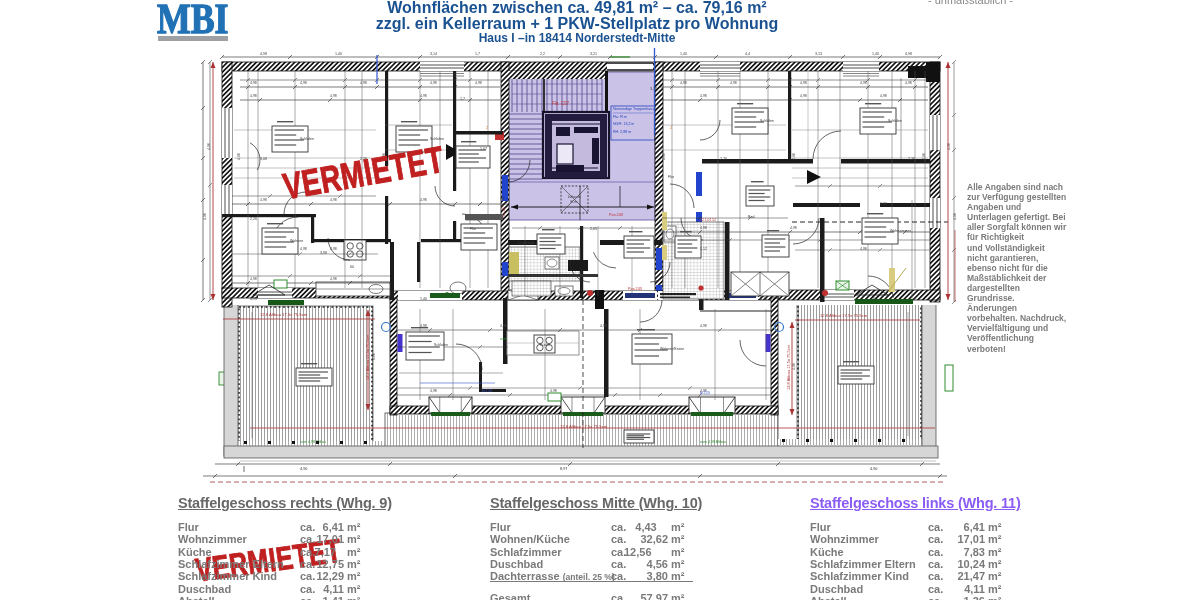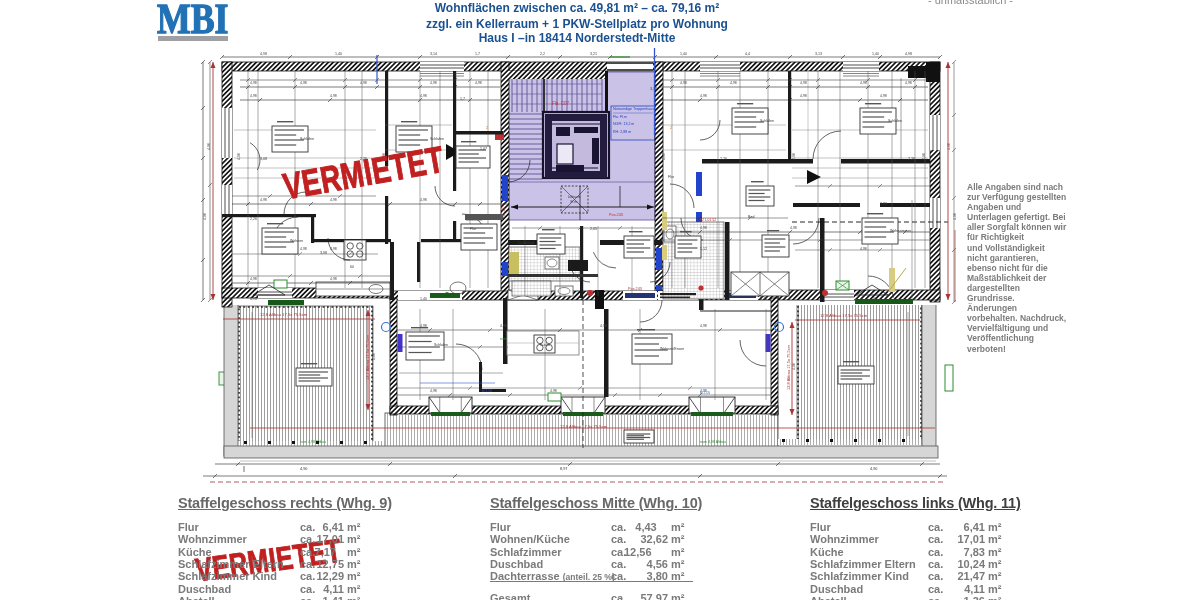--- a/index.html
+++ b/index.html
@@ -738,22 +738,22 @@
 <rect x="782" y="439" width="3" height="3" fill="#111"></rect>
 <rect x="806" y="439" width="3" height="3" fill="#111"></rect>
 <rect x="830" y="439" width="3" height="3" fill="#111"></rect>
 <rect x="854" y="439" width="3" height="3" fill="#111"></rect>
 <rect x="878" y="439" width="3" height="3" fill="#111"></rect>
 <rect x="902" y="439" width="3" height="3" fill="#111"></rect>
     </svg>
 <div style="position:absolute;left:157px;top:-5px;font-family:'Liberation Serif',serif;font-weight:bold;font-size:42px;color:#2171b5;-webkit-text-stroke:1.3px #2171b5;transform:scaleX(0.85);transform-origin:left top">MBI</div>
 <div style="position:absolute;left:158px;top:36px;width:70px;height:4.5px;background:#9ea0a3"></div>
 <div style="position:absolute;left:327px;top:0;width:500px;text-align:center;color:#1a5191;font-weight:bold">
-<div style="font-size:12px;line-height:16.5px">Wohnflächen zwischen ca. 49,81 m² – ca. 79,16 m²</div>
-<div style="font-size:12px;line-height:14px">zzgl. ein Kellerraum + 1 PKW-Stellplatz pro Wohnung</div>
+<div style="font-size:16px;line-height:16.5px">Wohnflächen zwischen ca. 49,81 m² – ca. 79,16 m²</div>
+<div style="font-size:16px;line-height:14px">zzgl. ein Kellerraum + 1 PKW-Stellplatz pro Wohnung</div>
 <div style="font-size:12px;line-height:14px">Haus I –in 18414 Norderstedt-Mitte</div>
 </div>
 <div style="position:absolute;left:928px;top:-6px;font-size:11px;color:#8a8a8a">- unmaßstäblich -</div>
 <div style="position:absolute;left:967px;top:182px;width:105px;font-size:8.5px;line-height:10.1px;font-weight:bold;color:#7b7b7b">Alle Angaben sind nach<br>zur Verfügung gestellten<br>Angaben und<br>Unterlagen gefertigt. Bei<br>aller Sorgfalt können wir<br>für Richtigkeit<br>und Vollständigkeit<br>nicht garantieren,<br>ebenso nicht für die<br>Maßstäblichkeit der<br>dargestellten<br>Grundrisse.<br>Änderungen<br>vorbehalten. Nachdruck,<br>Vervielfältigung und<br>Veröffentlichung<br>verboten!</div>
 <div style="position:absolute;left:280px;top:167px;transform:rotate(-10deg) scaleX(0.75);transform-origin:left top;font-size:37px;font-weight:bold;color:#c02020;-webkit-text-stroke:1px #c02020;letter-spacing:0.5px;white-space:nowrap">VERMIETET</div>
 <div style="position:absolute;left:193px;top:552px;transform:rotate(-8deg) scaleX(0.76);transform-origin:left top;font-size:33px;font-weight:bold;color:#c02020;-webkit-text-stroke:0.9px #c02020;letter-spacing:0.5px;white-space:nowrap">VERMIETET</div>
 <div style="position:absolute;left:178px;top:495px;width:330px">
       <div style="font-size:14.5px;font-weight:bold;color:#686868;text-decoration:underline;letter-spacing:-0.2px;white-space:nowrap">Staffelgeschoss rechts (Whg. 9)</div>
       <div style="position:relative;margin-top:10px">
         <div style="position:absolute;top:0.0px;left:0;width:330px;font-size:11px;font-weight:bold;color:#7a7a7a;height:12px;white-space:nowrap"><span>Flur</span><span style="position:absolute;left:122px">ca.</span><span style="position:absolute;left:122px;width:44px;text-align:right">6,41</span><span style="position:absolute;left:169px">m²</span></div>
@@ -770,21 +770,21 @@
       <div style="position:relative;margin-top:10px">
         <div style="position:absolute;top:0.0px;left:0;width:330px;font-size:11px;font-weight:bold;color:#7a7a7a;height:12px;white-space:nowrap"><span>Flur</span><span style="position:absolute;left:121px">ca.</span><span style="position:absolute;left:134px;width:44px;text-align:center">4,43</span><span style="position:absolute;left:181px">m²</span></div>
         <div style="position:absolute;top:12.3px;left:0;width:330px;font-size:11px;font-weight:bold;color:#7a7a7a;height:12px;white-space:nowrap"><span>Wohnen/Küche</span><span style="position:absolute;left:121px">ca.</span><span style="position:absolute;left:134px;width:44px;text-align:right">32,62</span><span style="position:absolute;left:181px">m²</span></div>
         <div style="position:absolute;top:24.6px;left:0;width:330px;font-size:11px;font-weight:bold;color:#7a7a7a;height:12px;white-space:nowrap"><span>Schlafzimmer</span><span style="position:absolute;left:121px">ca.</span><span style="position:absolute;left:134px;width:44px;">12,56</span><span style="position:absolute;left:181px">m²</span></div>
         <div style="position:absolute;top:36.900000000000006px;left:0;width:330px;font-size:11px;font-weight:bold;color:#7a7a7a;height:12px;white-space:nowrap"><span>Duschbad</span><span style="position:absolute;left:121px">ca.</span><span style="position:absolute;left:134px;width:44px;text-align:right">4,56</span><span style="position:absolute;left:181px">m²</span></div>
         <div style="position:absolute;top:49.2px;left:0;width:203px;font-size:11px;font-weight:bold;color:#7a7a7a;border-bottom:1.2px solid #7a7a7a;height:11.5px;white-space:nowrap"><span>Dachterrasse <span style="font-size:8.5px">(anteil. 25 %)</span></span><span style="position:absolute;left:121px">ca.</span><span style="position:absolute;left:134px;width:44px;text-align:right">3,80</span><span style="position:absolute;left:181px">m²</span></div>
         <div style="position:absolute;top:70.5px;left:0;width:330px;font-size:11px;font-weight:bold;color:#7a7a7a;height:12px;white-space:nowrap"><span>Gesamt</span><span style="position:absolute;left:121px">ca.</span><span style="position:absolute;left:134px;width:44px;text-align:right">57,97</span><span style="position:absolute;left:181px">m²</span></div>
       </div>
     </div>
 <div style="position:absolute;left:810px;top:495px;width:330px">
-      <div style="font-size:14.5px;font-weight:bold;color:#404040;text-decoration:underline;letter-spacing:-0.2px;white-space:nowrap">Staffelgeschoss links (Whg. 11)</div>
+      <div style="font-size:14.5px;font-weight:bold;color:#8b5cf6;text-decoration:underline;letter-spacing:-0.2px;white-space:nowrap">Staffelgeschoss links (Whg. 11)</div>
       <div style="position:relative;margin-top:10px">
         <div style="position:absolute;top:0.0px;left:0;width:330px;font-size:11px;font-weight:bold;color:#7a7a7a;height:12px;white-space:nowrap"><span>Flur</span><span style="position:absolute;left:118px">ca.</span><span style="position:absolute;left:131px;width:44px;text-align:right">6,41</span><span style="position:absolute;left:178px">m²</span></div>
         <div style="position:absolute;top:12.3px;left:0;width:330px;font-size:11px;font-weight:bold;color:#7a7a7a;height:12px;white-space:nowrap"><span>Wohnzimmer</span><span style="position:absolute;left:118px">ca.</span><span style="position:absolute;left:131px;width:44px;text-align:right">17,01</span><span style="position:absolute;left:178px">m²</span></div>
         <div style="position:absolute;top:24.6px;left:0;width:330px;font-size:11px;font-weight:bold;color:#7a7a7a;height:12px;white-space:nowrap"><span>Küche</span><span style="position:absolute;left:118px">ca.</span><span style="position:absolute;left:131px;width:44px;text-align:right">7,83</span><span style="position:absolute;left:178px">m²</span></div>
         <div style="position:absolute;top:36.900000000000006px;left:0;width:330px;font-size:11px;font-weight:bold;color:#7a7a7a;height:12px;white-space:nowrap"><span>Schlafzimmer Eltern</span><span style="position:absolute;left:118px">ca.</span><span style="position:absolute;left:131px;width:44px;text-align:right">10,24</span><span style="position:absolute;left:178px">m²</span></div>
         <div style="position:absolute;top:49.2px;left:0;width:330px;font-size:11px;font-weight:bold;color:#7a7a7a;height:12px;white-space:nowrap"><span>Schlafzimmer Kind</span><span style="position:absolute;left:118px">ca.</span><span style="position:absolute;left:131px;width:44px;text-align:right">21,47</span><span style="position:absolute;left:178px">m²</span></div>
         <div style="position:absolute;top:61.5px;left:0;width:330px;font-size:11px;font-weight:bold;color:#7a7a7a;height:12px;white-space:nowrap"><span>Duschbad</span><span style="position:absolute;left:118px">ca.</span><span style="position:absolute;left:131px;width:44px;text-align:right">4,11</span><span style="position:absolute;left:178px">m²</span></div>
         <div style="position:absolute;top:73.80000000000001px;left:0;width:330px;font-size:11px;font-weight:bold;color:#7a7a7a;height:12px;white-space:nowrap"><span>Abstell</span><span style="position:absolute;left:118px">ca.</span><span style="position:absolute;left:131px;width:44px;text-align:right">1,36</span><span style="position:absolute;left:178px">m²</span></div>
       </div>
     </div>

